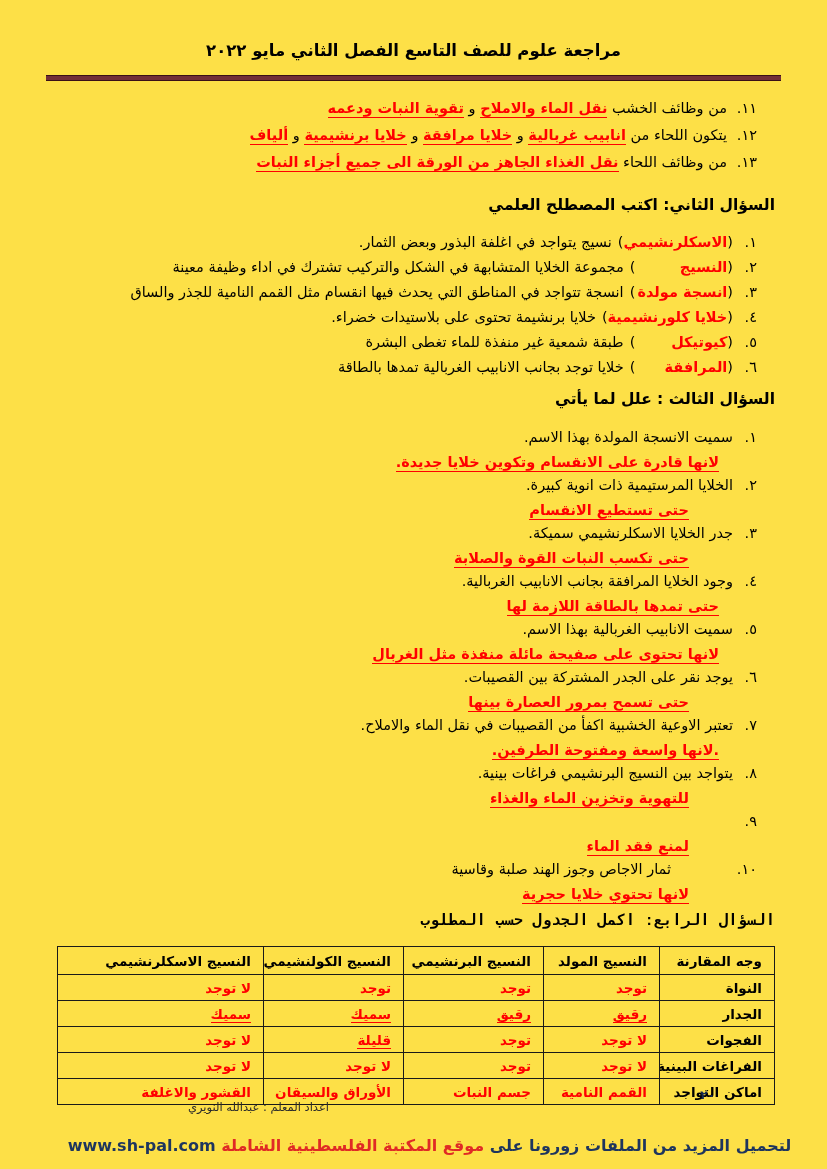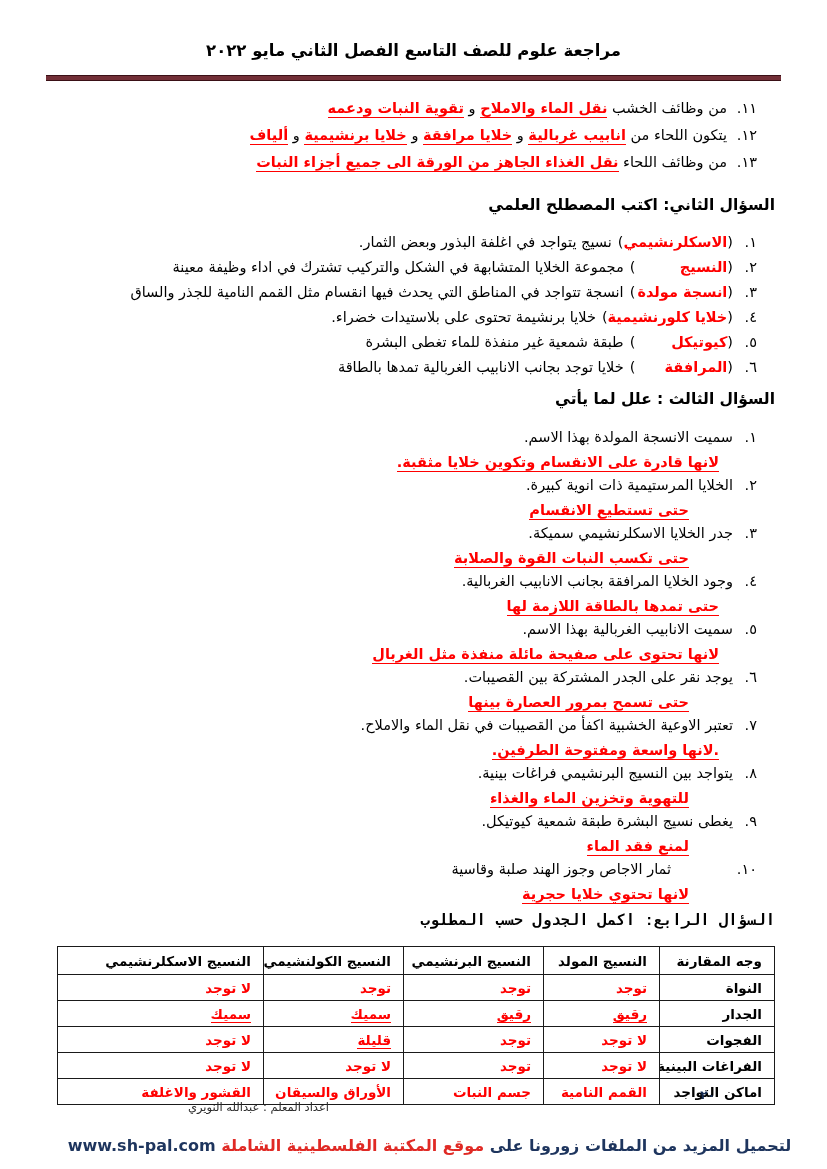--- a/index.html
+++ b/index.html
@@ -1,17 +1,17 @@
 <!DOCTYPE html>
 <html lang="ar" dir="rtl"><head>
 <meta charset="utf-8">
 <style>
   html,body{margin:0;padding:0;background:#888;}
   .page{
-    width:827px;height:1169px;margin:0 auto;background:#ffffff;
+    width:827px;height:1169px;margin:0 auto;background:#fde047;
     position:relative;overflow:hidden;direction:rtl;
     font-family:"DejaVu Sans",sans-serif;color:#000;
   }
   .content{padding:38px 52px 0 52px;}
   
   .doc-title{text-align:center;font-size:16.5px;font-weight:bold;line-height:26px;}
   .title-rule{margin:11px -6px 0 -6px;height:4px;background:#722f37;
     border-top:1.6px solid #3a1016;border-bottom:1.6px solid #3a1016;}
   
   .line{display:flex;align-items:baseline;padding-right:18px;}
@@ -107,21 +107,21 @@
       </div>
     </div>
 
     <div class="section-heading q3-head">السؤال الثالث : علل لما يأتي</div>
     <div class="q3-list">
 
       <div class="line">
         <span class="num">١.</span>
         <span class="txt">سميت الانسجة المولدة بهذا الاسم.</span>
       </div>
-      <div class="ans-line"><span class="answer red u">لانها قادرة على الانقسام وتكوين خلايا مثقبة.</span></div>
+      <div class="ans-line"><span class="answer red u">لانها قادرة على الانقسام وتكوين خلايا جديدة.</span></div>
 
       <div class="line">
         <span class="num">٢.</span>
         <span class="txt">الخلايا المرستيمية ذات انوية كبيرة.</span>
       </div>
       <div class="ans-line deep"><span class="answer red u">حتى تستطيع الانقسام</span></div>
 
       <div class="line">
         <span class="num">٣.</span>
         <span class="txt">جدر الخلايا الاسكلرنشيمي سميكة.</span>
@@ -153,21 +153,20 @@
       <div class="ans-line"><span class="answer red u">.لانها واسعة ومفتوحة الطرفين.</span></div>
 
       <div class="line">
         <span class="num">٨.</span>
         <span class="txt">يتواجد بين النسيج البرنشيمي فراغات بينية.</span>
       </div>
       <div class="ans-line deep"><span class="answer red u">للتهوية وتخزين الماء والغذاء</span></div>
 
       <div class="line">
         <span class="num">٩.</span>
-        <span class="txt">يغطى نسيج البشرة طبقة شمعية كيوتيكل.</span>
       </div>
       <div class="ans-line deep"><span class="answer red u">لمنع فقد الماء</span></div>
 
       <div class="line">
         <span class="num wide">١٠.</span>
         <span class="gap"></span>
         <span class="txt">ثمار الاجاص وجوز الهند صلبة وقاسية</span>
       </div>
       <div class="ans-line deep"><span class="answer red u">لانها تحتوي خلايا حجرية</span></div>
 

